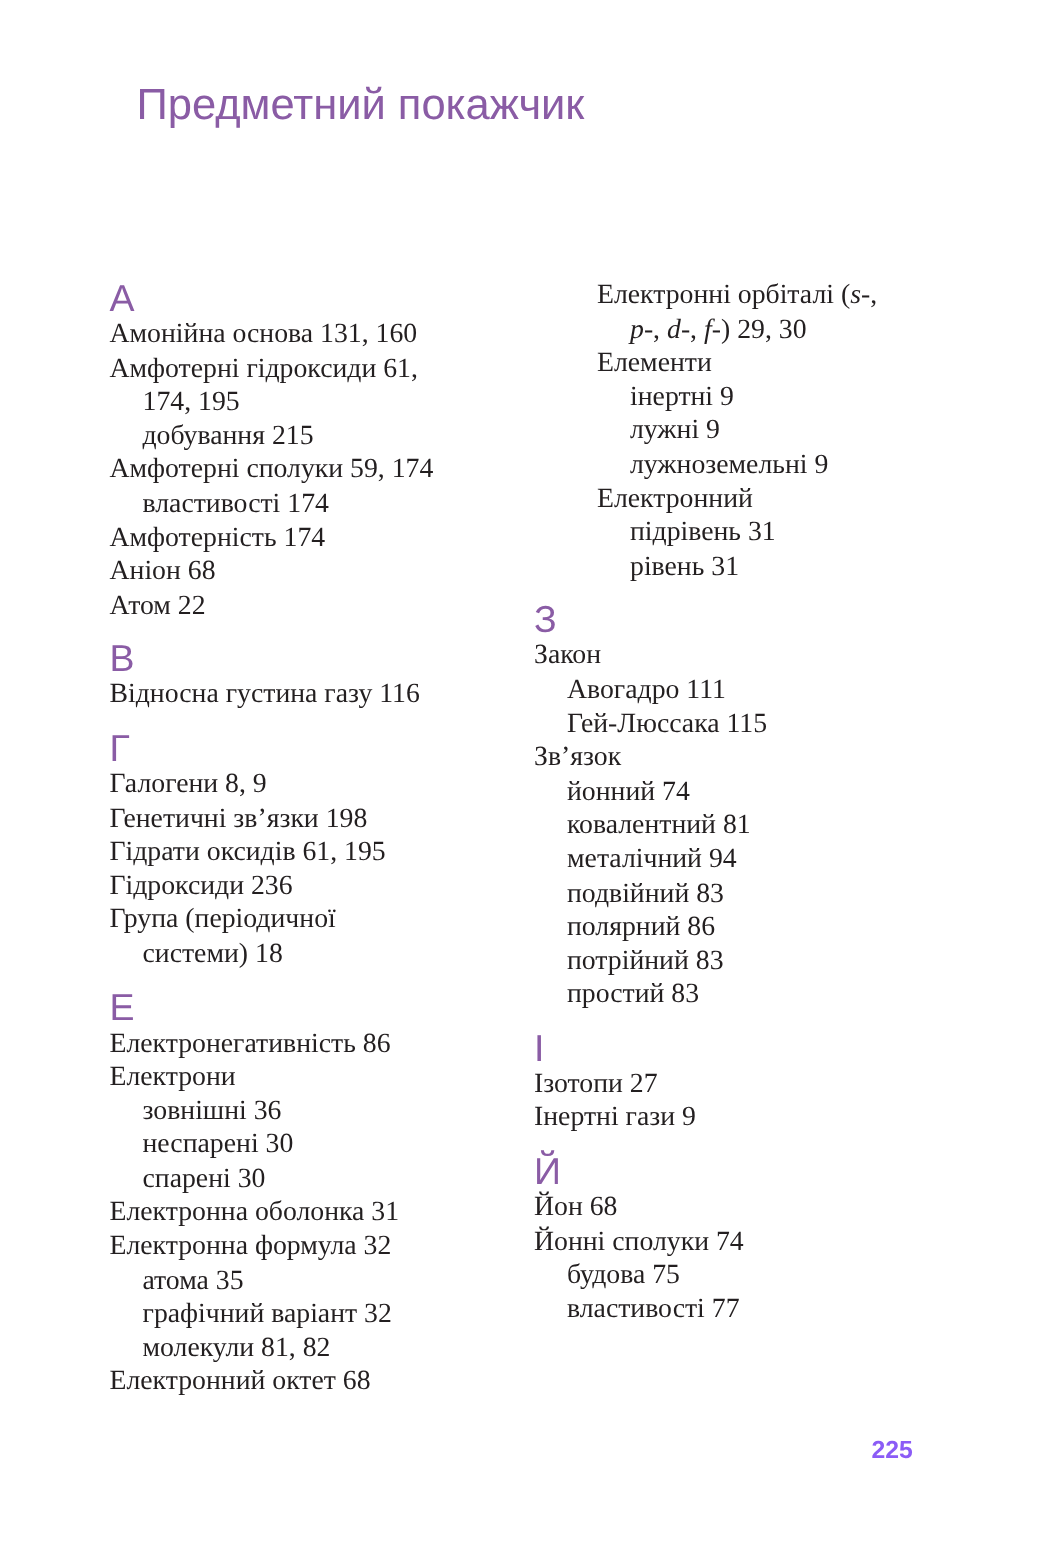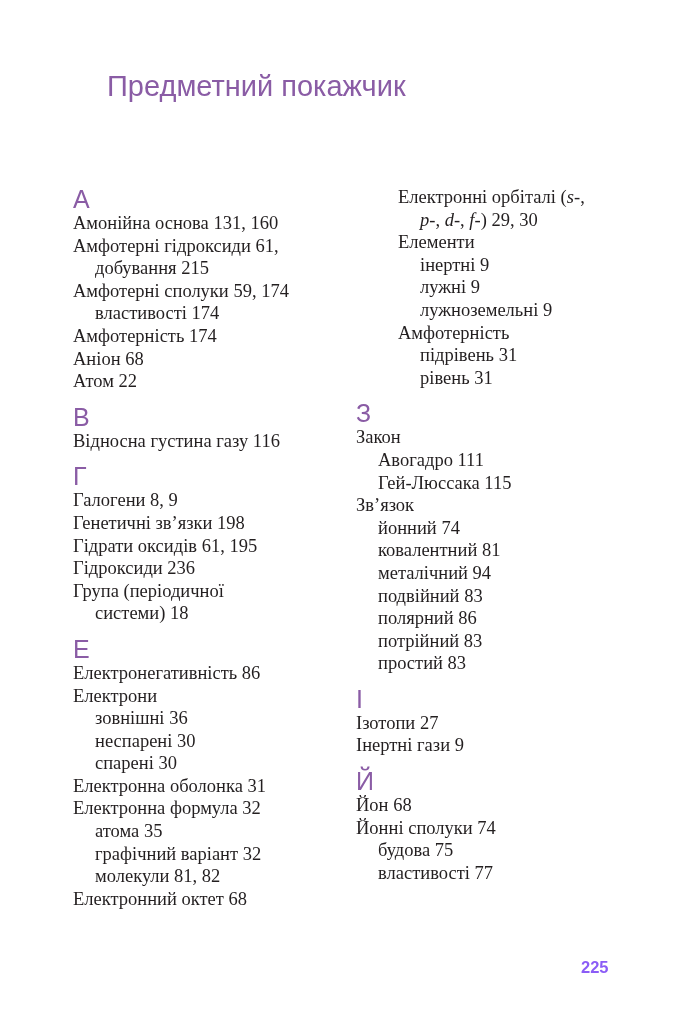--- a/index.html
+++ b/index.html
@@ -16,21 +16,21 @@
     }
     .page-title {
       position: absolute;
       left: 91px;
       top: 50px;
       font-family: "Liberation Sans", sans-serif;
       font-size: 29px;
       font-weight: normal;
       color: #8a5ca5;
       letter-spacing: 0px;
-      margin: 16px;
+      margin: 0;
       line-height: 40px;
     }
     .col {
       position: absolute;
       top: 186px;
       font-family: "Liberation Serif", serif;
       font-size: 18.5px;
       line-height: 22.6px;
     }
     .col-left { left: 73px; width: 270px; }
@@ -61,20 +61,21 @@
 <body>
 
 <h1 class="page-title">Предметний покажчик</h1>
 
 <div class="col col-left">
 
   <div class="section">
     <div class="letter">А</div>
     <div class="entry">Амонійна основа 131, 160</div>
     <div class="entry">Амфотерні гідроксиди 61,</div>
+    <div class="entry sub">174, 195</div>
     <div class="entry sub">добування 215</div>
     <div class="entry">Амфотерні сполуки 59, 174</div>
     <div class="entry sub">властивості 174</div>
     <div class="entry">Амфотерність 174</div>
     <div class="entry">Аніон 68</div>
     <div class="entry">Атом 22</div>
   </div>
 
   <div class="section">
     <div class="letter">В</div>
@@ -110,21 +111,21 @@
 
 <div class="col col-right">
 
   <div class="section right-first">
     <div class="entry"><span>Електронні орбіталі (</span><i>s</i><span>-,</span></div>
     <div class="entry sub"><i>p</i><span>-, </span><i>d</i><span>-, </span><i>f</i><span>-) 29, 30</span></div>
     <div class="entry">Елементи</div>
     <div class="entry sub">інертні 9</div>
     <div class="entry sub">лужні 9</div>
     <div class="entry sub">лужноземельні 9</div>
-    <div class="entry">Амфотерність</div>
+    <div class="entry">Електронний</div>
     <div class="entry sub">підрівень 31</div>
     <div class="entry sub">рівень 31</div>
   </div>
 
   <div class="section">
     <div class="letter">З</div>
     <div class="entry">Закон</div>
     <div class="entry sub">Авогадро 111</div>
     <div class="entry sub">Гей-Люссака 115</div>
     <div class="entry">Зв’язок</div>

